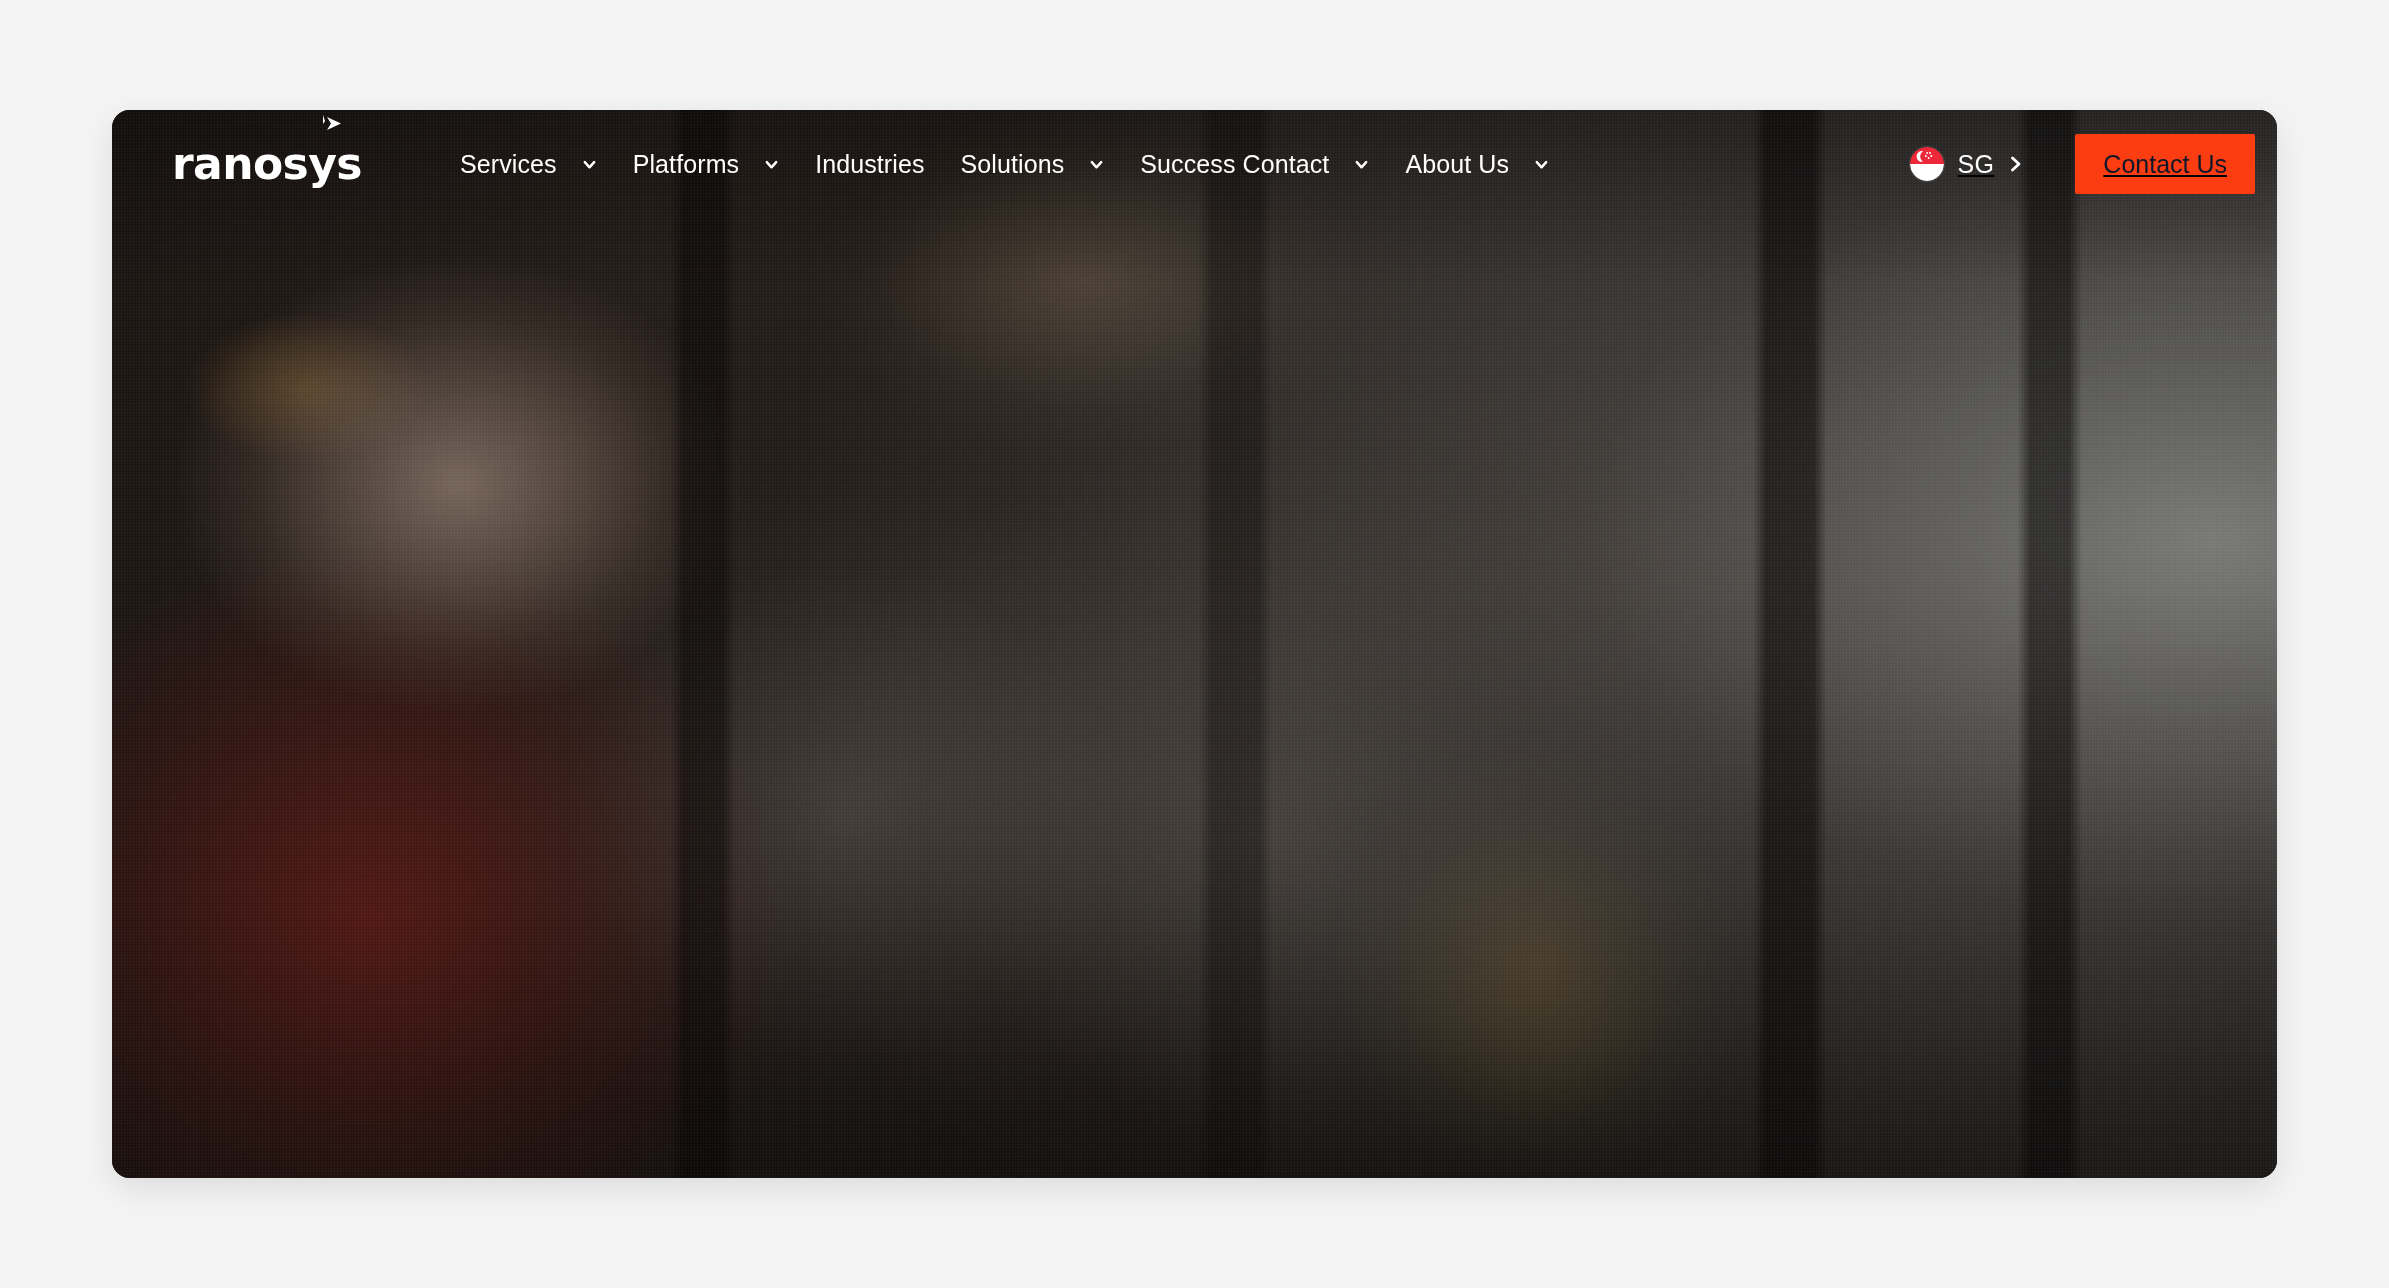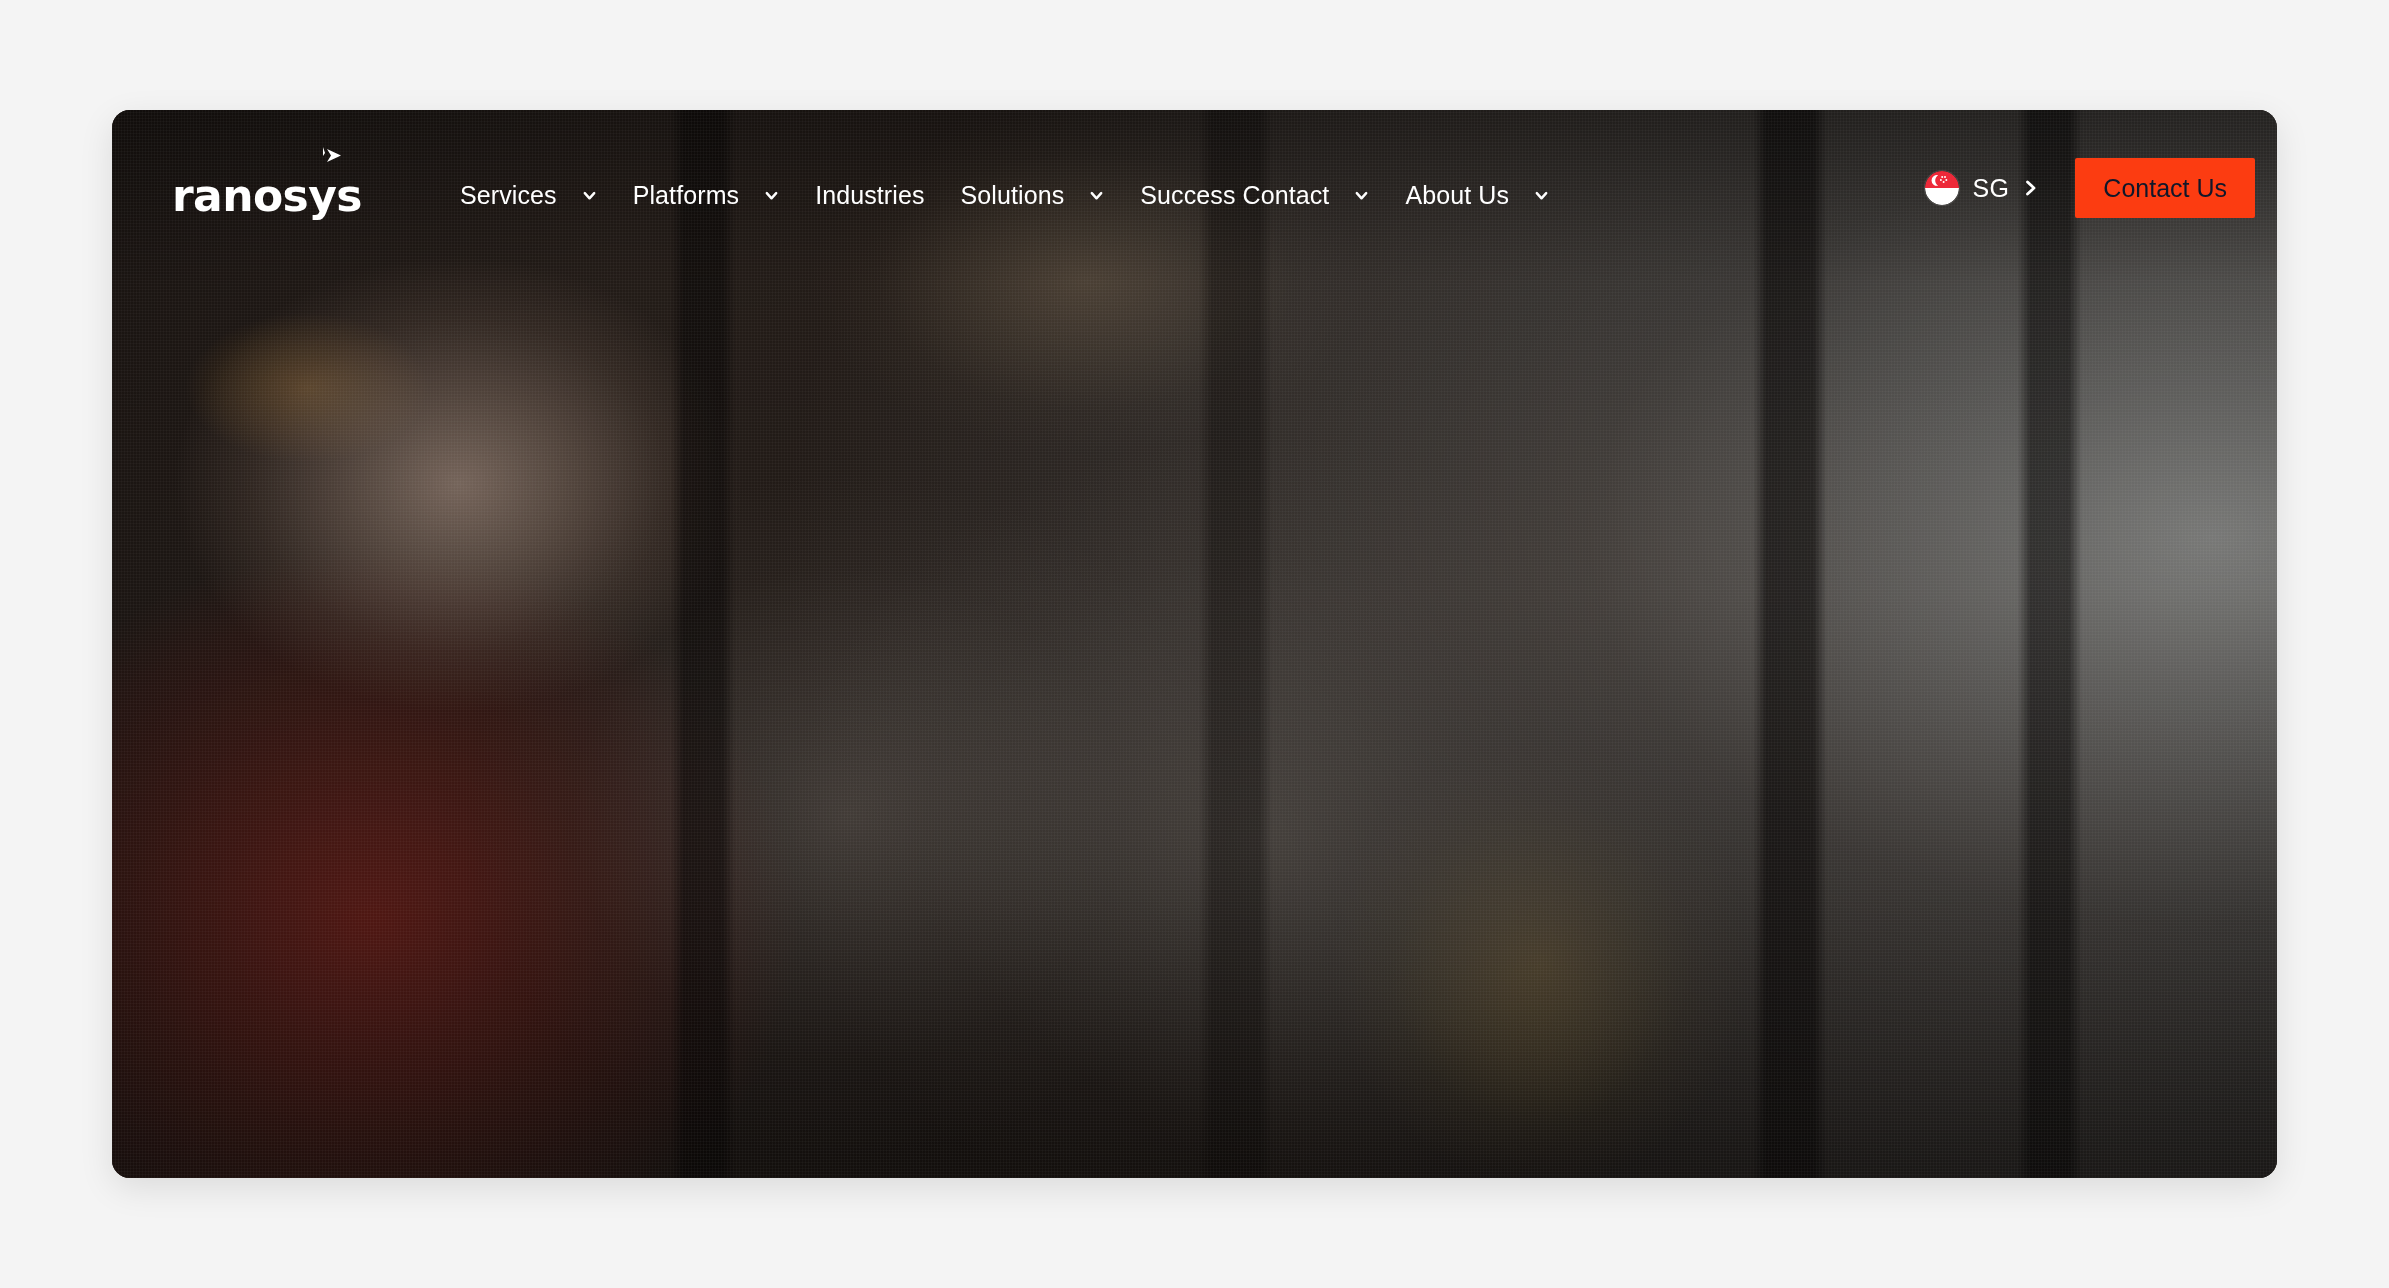--- a/index.html
+++ b/index.html
@@ -99,21 +99,21 @@
     pointer-events: none;
   }
 
   
   .navbar {
     position: absolute;
     left: 0; top: 0;
     width: 100%;
     height: 108px;
     display: flex;
-    align-items: flex-end;
+    align-items: center;
     padding: 0 22px 0 60px;
     z-index: 8;
   }
 
   
   .logo {
     position: relative;
     display: block;
     text-decoration: none;
     width: 170px;
@@ -166,21 +166,22 @@
     height: 15px;
     flex: 0 0 auto;
   }
   .caret svg { display: block; }
 
   
   .nav-right {
     display: flex;
     align-items: center;
     margin-left: auto;
-    gap: 0;
+    gap: 15px;
+    text-decoration: underline;
   }
   .locale {
     display: flex;
     align-items: center;
     gap: 14px;
     padding: 8px 22px 8px 10px;
     cursor: pointer;
   }
   .flag {
     width: 34px; height: 34px;

